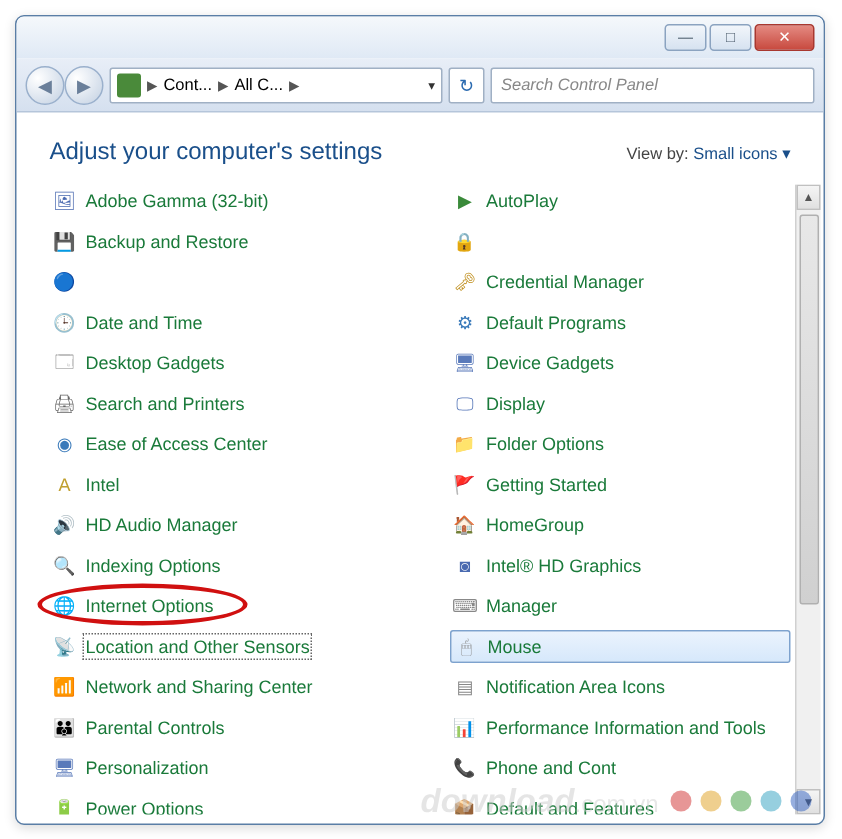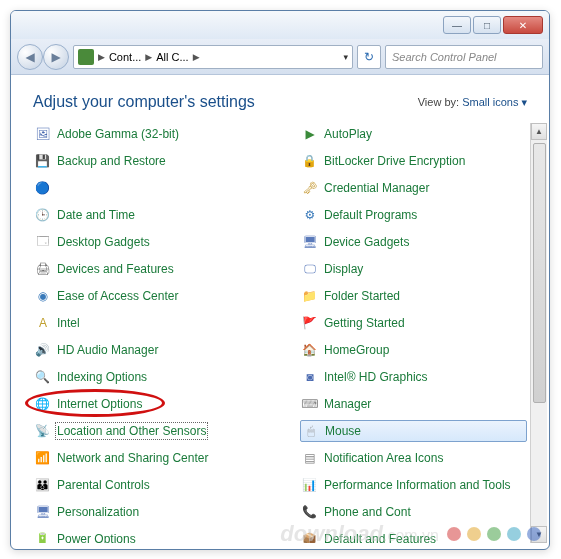--- a/index.html
+++ b/index.html
@@ -91,21 +91,21 @@
 .refresh {
   width: 24px; height: 24px;
   border: 1px solid #a0b0c4;
   background: #fff;
   border-radius: 2px;
   display: flex; align-items: center; justify-content: center;
   color: #2a6ab0;
   font-size: 12px;
 }
 .search {
-  width: 158px;
+  width: 216px;
   height: 24px;
   background: #fff;
   border: 1px solid #a0b0c4;
   border-radius: 2px;
   display: flex;
   align-items: center;
   padding: 0 6px;
   color: #888;
   font-style: italic;
   font-size: 11px;
@@ -282,21 +282,21 @@
           <div class="item">
             <span class="ico" style="color: rgb(58, 122, 186);">🕒</span>
             <span class="lbl">Date and Time</span>
           </div>
           <div class="item">
             <span class="ico" style="color: rgb(136, 136, 136);">🗔</span>
             <span class="lbl">Desktop Gadgets</span>
           </div>
           <div class="item">
             <span class="ico" style="color: rgb(102, 102, 102);">🖨</span>
-            <span class="lbl">Devices and Features</span>
+            <span class="lbl">Search and Printers</span>
           </div>
           <div class="item">
             <span class="ico" style="color: rgb(58, 122, 186);">◉</span>
             <span class="lbl">Ease of Access Center</span>
           </div>
           <div class="item">
             <span class="ico" style="color: rgb(192, 160, 48);">A</span>
             <span class="lbl">Intel</span>
           </div>
           <div class="item">
@@ -333,41 +333,40 @@
             <span class="lbl">Power Options</span>
           </div>
         </div>
       <div class="col" id="col-right">
           <div class="item">
             <span class="ico" style="color: rgb(58, 138, 58);">▶</span>
             <span class="lbl">AutoPlay</span>
           </div>
           <div class="item">
             <span class="ico" style="color: rgb(192, 144, 32);">🔒</span>
-            <span class="lbl">BitLocker Drive Encryption</span>
           </div>
           <div class="item">
             <span class="ico" style="color: rgb(192, 144, 32);">🗝</span>
             <span class="lbl">Credential Manager</span>
           </div>
           <div class="item">
             <span class="ico" style="color: rgb(58, 122, 186);">⚙</span>
             <span class="lbl">Default Programs</span>
           </div>
           <div class="item">
             <span class="ico" style="color: rgb(90, 122, 186);">🖥</span>
             <span class="lbl">Device Gadgets</span>
           </div>
           <div class="item">
             <span class="ico" style="color: rgb(90, 122, 186);">🖵</span>
             <span class="lbl">Display</span>
           </div>
           <div class="item">
             <span class="ico" style="color: rgb(192, 160, 64);">📁</span>
-            <span class="lbl">Folder Started</span>
+            <span class="lbl">Folder Options</span>
           </div>
           <div class="item">
             <span class="ico" style="color: rgb(58, 122, 186);">🚩</span>
             <span class="lbl">Getting Started</span>
           </div>
           <div class="item">
             <span class="ico" style="color: rgb(58, 138, 122);">🏠</span>
             <span class="lbl">HomeGroup</span>
           </div>
           <div class="item">

